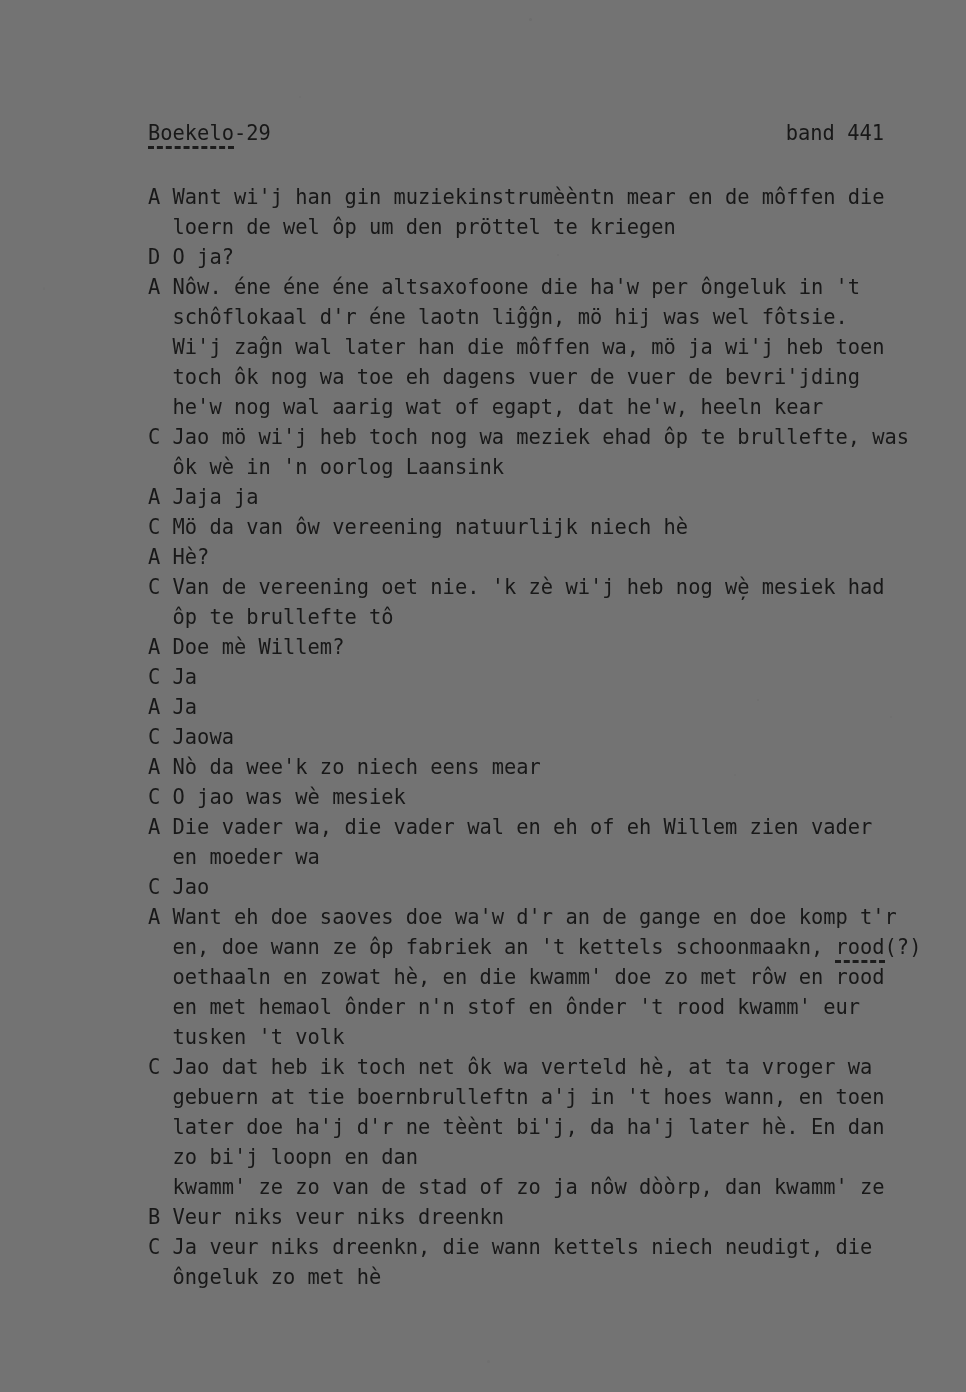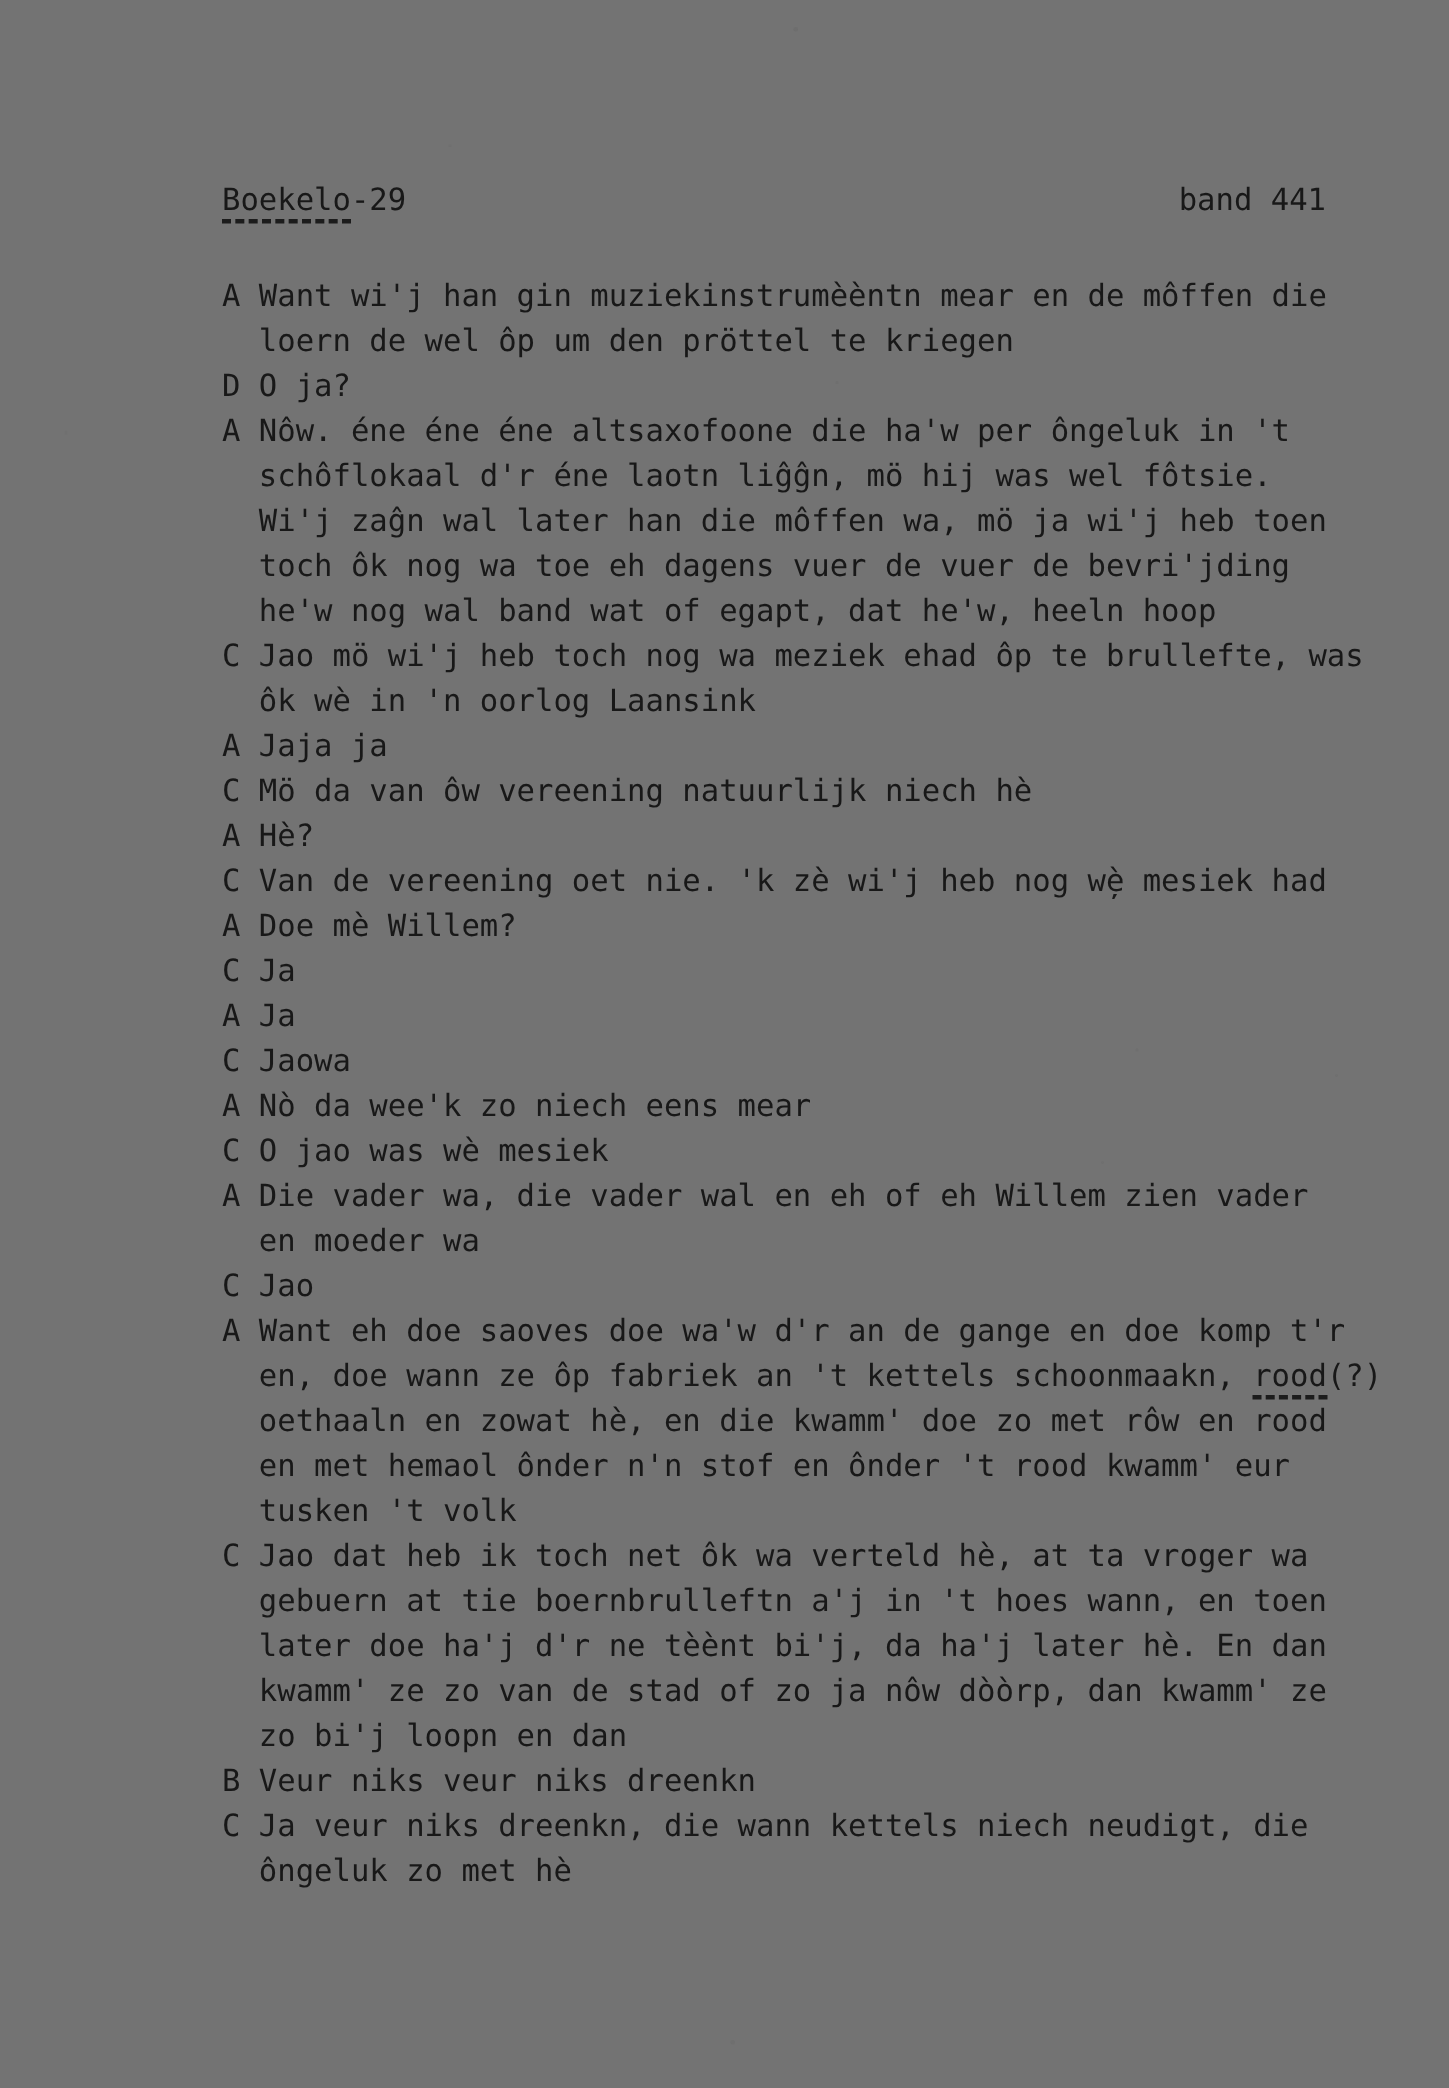--- a/index.html
+++ b/index.html
@@ -90,44 +90,45 @@
   </div>
 
   <div class="transcript">
     <div class="line"><span class="spk">A</span><span class="txt">Want wi'j han gin muziekinstrumèèntn mear en de môffen die</span></div>
     <div class="line"><span class="spk"></span><span class="txt">loern de wel ôp um den pröttel te kriegen</span></div>
     <div class="line"><span class="spk">D</span><span class="txt">O ja?</span></div>
     <div class="line"><span class="spk">A</span><span class="txt">Nôw. éne éne éne altsaxofoone die ha'w per ôngeluk in 't</span></div>
     <div class="line"><span class="spk"></span><span class="txt">schôflokaal d'r éne laotn liĝĝn, mö hij was wel fôtsie.</span></div>
     <div class="line"><span class="spk"></span><span class="txt">Wi'j zaĝn wal later han die môffen wa, mö ja wi'j heb toen</span></div>
     <div class="line"><span class="spk"></span><span class="txt">toch ôk nog wa toe eh dagens vuer de vuer de bevri'jding</span></div>
-    <div class="line"><span class="spk"></span><span class="txt">he'w nog wal band wat of egapt, dat he'w, heeln hoop</span></div>
+    <div class="line"><span class="spk"></span><span class="txt">he'w nog wal aarig wat of egapt, dat he'w, heeln kear</span></div>
     <div class="line"><span class="spk">C</span><span class="txt">Jao mö wi'j heb toch nog wa meziek ehad ôp te brullefte, was</span></div>
     <div class="line"><span class="spk"></span><span class="txt">ôk wè in 'n oorlog Laansink</span></div>
     <div class="line"><span class="spk">A</span><span class="txt">Jaja ja</span></div>
     <div class="line"><span class="spk">C</span><span class="txt">Mö da van ôw vereening natuurlijk niech hè</span></div>
     <div class="line"><span class="spk">A</span><span class="txt">Hè?</span></div>
     <div class="line"><span class="spk">C</span><span class="txt">Van de vereening oet nie. 'k zè wi'j heb nog wè̦ mesiek had</span></div>
+    <div class="line"><span class="spk"></span><span class="txt">ôp te brullefte tô</span></div>
     <div class="line"><span class="spk">A</span><span class="txt">Doe mè Willem?</span></div>
     <div class="line"><span class="spk">C</span><span class="txt">Ja</span></div>
     <div class="line"><span class="spk">A</span><span class="txt">Ja</span></div>
     <div class="line"><span class="spk">C</span><span class="txt">Jaowa</span></div>
     <div class="line"><span class="spk">A</span><span class="txt">Nò da wee'k zo niech eens mear</span></div>
     <div class="line"><span class="spk">C</span><span class="txt">O jao was wè mesiek</span></div>
     <div class="line"><span class="spk">A</span><span class="txt">Die vader wa, die vader wal en eh of eh Willem zien vader</span></div>
     <div class="line"><span class="spk"></span><span class="txt">en moeder wa</span></div>
     <div class="line"><span class="spk">C</span><span class="txt">Jao</span></div>
     <div class="line"><span class="spk">A</span><span class="txt">Want eh doe saoves doe wa'w d'r an de gange en doe komp t'r</span></div>
     <div class="line"><span class="spk"></span><span class="txt"><span>en, doe wann ze ôp fabriek an 't kettels schoonmaakn, </span><span class="u-dash">rood</span><span>(?)</span></span></div>
     <div class="line"><span class="spk"></span><span class="txt">oethaaln en zowat hè, en die kwamm' doe zo met rôw en rood</span></div>
     <div class="line"><span class="spk"></span><span class="txt">en met hemaol ônder n'n stof en ônder 't rood kwamm' eur</span></div>
     <div class="line"><span class="spk"></span><span class="txt">tusken 't volk</span></div>
     <div class="line"><span class="spk">C</span><span class="txt">Jao dat heb ik toch net ôk wa verteld hè, at ta vroger wa</span></div>
     <div class="line"><span class="spk"></span><span class="txt">gebuern at tie boernbrulleftn a'j in 't hoes wann, en toen</span></div>
     <div class="line"><span class="spk"></span><span class="txt">later doe ha'j d'r ne tèènt bi'j, da ha'j later hè. En dan</span></div>
+    <div class="line"><span class="spk"></span><span class="txt">zo bi'j loopn en dan</span></div>
     <div class="line"><span class="spk"></span><span class="txt">kwamm' ze zo van de stad of zo ja nôw dòòrp, dan kwamm' ze</span></div>
-    <div class="line"><span class="spk"></span><span class="txt">zo bi'j loopn en dan</span></div>
     <div class="line"><span class="spk">B</span><span class="txt">Veur niks veur niks dreenkn</span></div>
     <div class="line"><span class="spk">C</span><span class="txt">Ja veur niks dreenkn, die wann kettels niech neudigt, die</span></div>
     <div class="line"><span class="spk"></span><span class="txt">ôngeluk zo met hè</span></div>
   </div>
 
 </div>
 
 </body></html>

